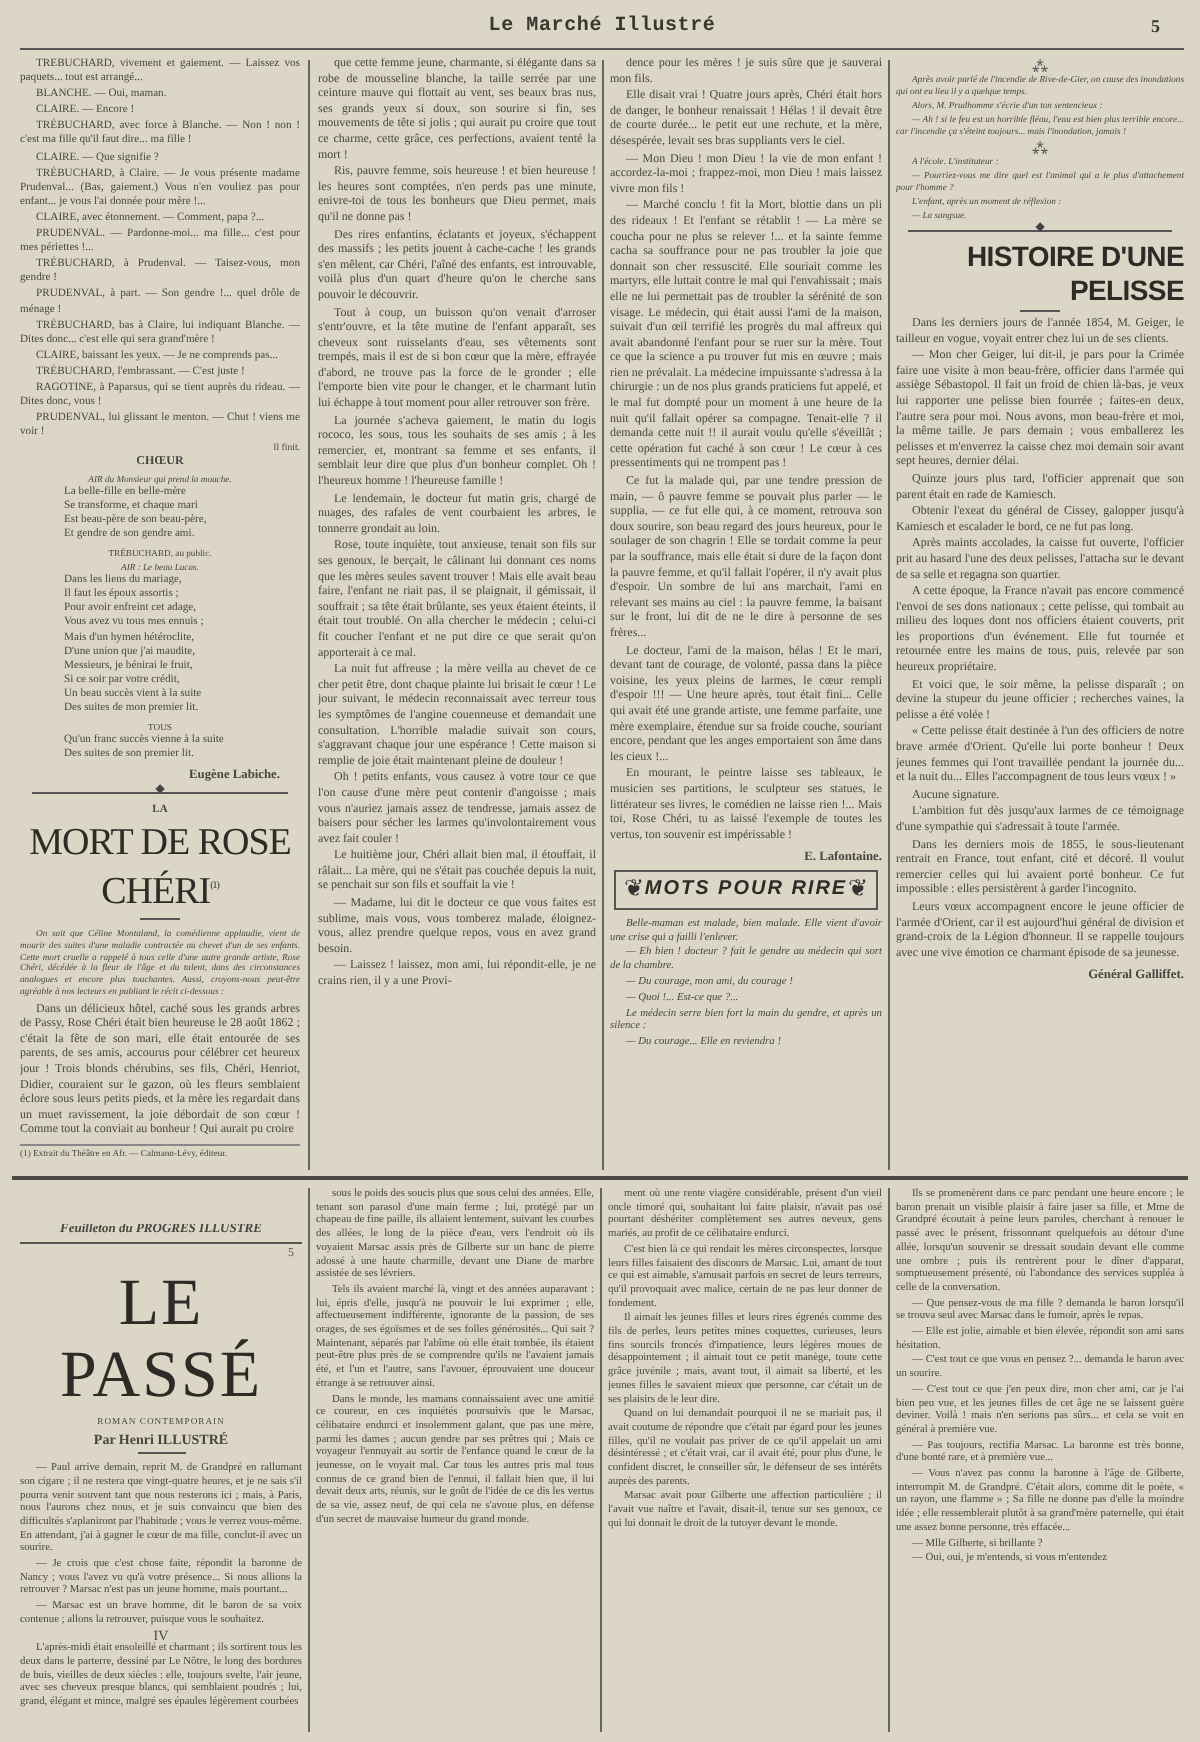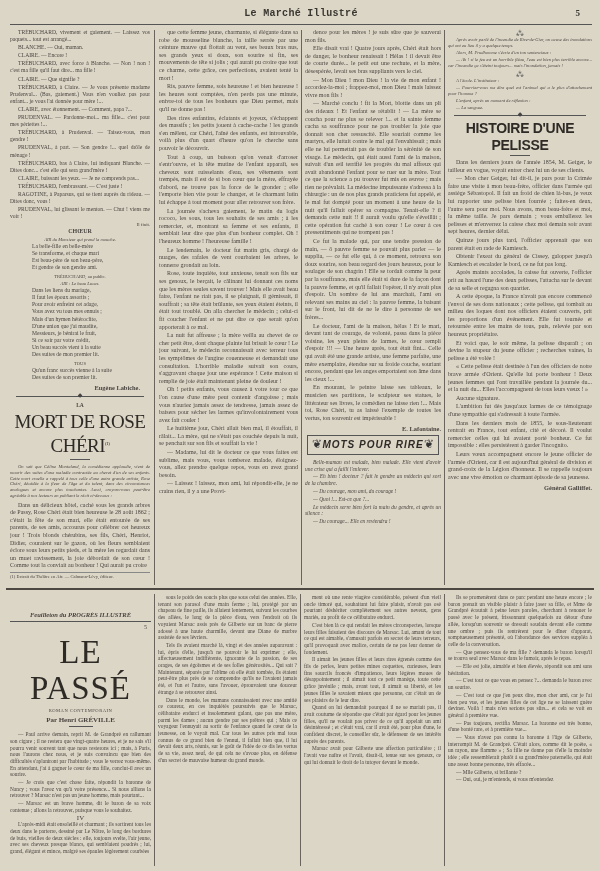--- a/index.html
+++ b/index.html
@@ -146,21 +146,21 @@
     <div class="orn">⁂</div>
     <p class="ital small" style="line-height:6px;">Après avoir parlé de l'incendie de Rive-de-Gier, on cause des inondations qui ont eu lieu il y a quelque temps.</p>
     <p class="ital small" style="line-height:6px;">Alors, M. Prudhomme s'écrie d'un ton sentencieux :</p>
     <p class="ital small" style="line-height:6px;">— Ah ! si le feu est un horrible fléau, l'eau est bien plus terrible encore... car l'incendie ça s'éteint toujours... mais l'inondation, jamais !</p>
     <div class="orn">⁂</div>
     <p class="ital small" style="line-height:6px;">A l'école. L'instituteur :</p>
     <p class="ital small" style="line-height:6px;">— Pourriez-vous me dire quel est l'animal qui a le plus d'attachement pour l'homme ?</p>
     <p class="ital small" style="line-height:6px;">L'enfant, après un moment de réflexion :</p>
     <p class="ital small" style="line-height:6px;">— La sangsue.</p>
     <div class="divider"></div>
-    <div class="head-bold" style="margin-top:4px;">HISTOIRE D'UNE PELISSE</div>
+    <div class="head-bold" style="margin-top:4px;text-align:right;">HISTOIRE D'UNE PELISSE</div>
     <div style="border-top:1px solid #555;width:20px;margin:1px auto 3px;"></div>
     <div id="col4-paras">
         <p>Dans les derniers jours de l'année 1854, M. Geiger, le tailleur en vogue, voyait entrer chez lui un de ses clients.</p>
         <p>— Mon cher Geiger, lui dit-il, je pars pour la Crimée faire une visite à mon beau-frère, officier dans l'armée qui assiège Sébastopol. Il fait un froid de chien là-bas, je veux lui rapporter une pelisse bien fourrée ; faites-en deux, l'autre sera pour moi. Nous avons, mon beau-frère et moi, la même taille. Je pars demain ; vous emballerez les pelisses et m'enverrez la caisse chez moi demain soir avant sept heures, dernier délai.</p>
         <p>Quinze jours plus tard, l'officier apprenait que son parent était en rade de Kamiesch.</p>
         <p>Obtenir l'exeat du général de Cissey, galopper jusqu'à Kamiesch et escalader le bord, ce ne fut pas long.</p>
         <p>Après maints accolades, la caisse fut ouverte, l'officier prit au hasard l'une des deux pelisses, l'attacha sur le devant de sa selle et regagna son quartier.</p>
         <p>A cette époque, la France n'avait pas encore commencé l'envoi de ses dons nationaux ; cette pelisse, qui tombait au milieu des loques dont nos officiers étaient couverts, prit les proportions d'un événement. Elle fut tournée et retournée entre les mains de tous, puis, relevée par son heureux propriétaire.</p>
         <p>Et voici que, le soir même, la pelisse disparaît ; on devine la stupeur du jeune officier ; recherches vaines, la pelisse a été volée !</p>
         <p>« Cette pelisse était destinée à l'un des officiers de notre brave armée d'Orient. Qu'elle lui porte bonheur ! Deux jeunes femmes qui l'ont travaillée pendant la journée du... et la nuit du... Elles l'accompagnent de tous leurs vœux ! »</p>
@@ -172,21 +172,21 @@
     <div class="signature">Général Galliffet.</div>
   </div>
 
   <div class="hrule" style="left:6px;right:6px;top:588px;"></div>
 
   <div class="col" style="left:10px;top:612px;width:141px;height:272px;font-size:5.4px;line-height:6.7px;">
     <div class="feuil-head">Feuilleton du PROGRÈS ILLUSTRÉ</div>
     <div style="text-align:right;font-size:6px;margin-right:4px;">5</div>
     <div class="head-passe">LE PASSÉ</div>
     <div class="center" style="font-size:4.6px;letter-spacing:.5px;">ROMAN CONTEMPORAIN</div>
-    <div class="center bold" style="font-size:7px;line-height:10px;">Par Henri GRÉVILLE</div>
+    <div class="center bold" style="font-size:7px;line-height:10px;">Par Henri ILLUSTRÉ</div>
     <div style="border-top:1px solid #555;width:24px;margin:1px auto 4px;"></div>
     <div id="f-col1-paras">
         <p>— Paul arrive demain, reprit M. de Grandpré en rallumant son cigare ; il ne restera que vingt-quatre heures, et je ne sais s'il pourra venir souvent tant que nous resterons ici ; mais, à Paris, nous l'aurons chez nous, et je suis convaincu que bien des difficultés s'aplaniront par l'habitude ; vous le verrez vous-même. En attendant, j'ai à gagner le cœur de ma fille, conclut-il avec un sourire.</p>
         <p>— Je crois que c'est chose faite, répondit la baronne de Nancy ; vous l'avez vu qu'à votre présence... Si nous allions la retrouver ? Marsac n'est pas un jeune homme, mais pourtant...</p>
         <p>— Marsac est un brave homme, dit le baron de sa voix contenue ; allons la retrouver, puisque vous le souhaitez.</p>
       </div>
     <div class="chap">IV</div>
     <p>L'après-midi était ensoleillé et charmant ; ils sortirent tous les deux dans le parterre, dessiné par Le Nôtre, le long des bordures de buis, vieilles de deux siècles : elle, toujours svelte, l'air jeune, avec ses cheveux presque blancs, qui semblaient poudrés ; lui, grand, élégant et mince, malgré ses épaules légèrement courbées</p>
   </div>
   <div class="vrule" style="left:154px;top:594px;height:272px;"></div>

